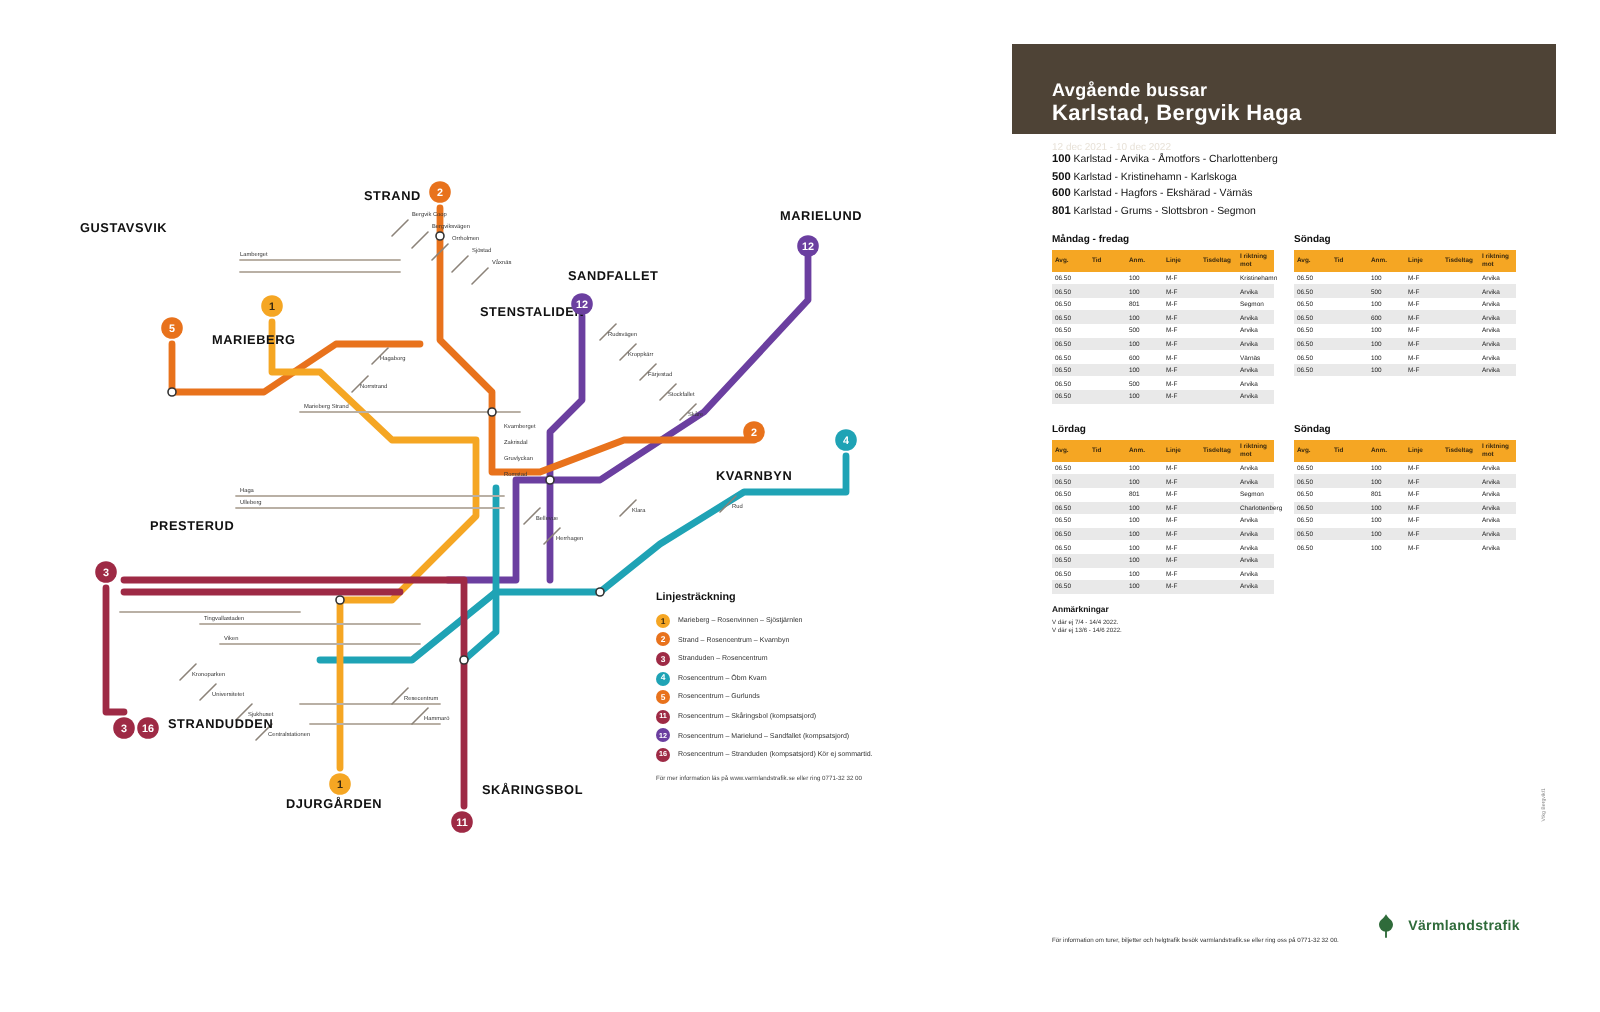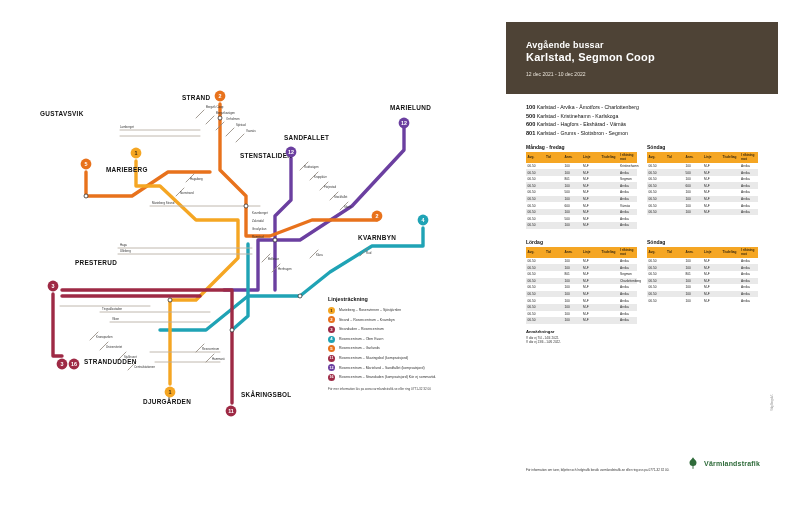--- a/index.html
+++ b/index.html
@@ -34,21 +34,21 @@
     width:7px;height:7px;border-radius:50%;flex:0 0 7px;margin-right:4px;
     color:#fff;font-size:4.2px;font-weight:bold;
     display:flex;align-items:center;justify-content:center;
   }
   .legend-text{font-size:3.5px;color:#333;}
   #legend .legend-foot{margin-top:6px;font-size:3.1px;color:#444;line-height:1.35;}
 
   
   #poster{position:absolute;left:506px;top:22px;width:272px;height:462px;background:#ffffff;
           box-shadow:0 0 0 0 #fff;}
-  #poster-head{background:#4e4336;color:#fff;padding:18px 20px 14px 20px;height:72px;box-sizing:border-box;}
+  #poster-head{background:#4e4336;color:#fff;padding:18px 20px 14px 20px;height:45px;box-sizing:border-box;}
   #poster-head .h-sub{font-size:9px;font-weight:bold;letter-spacing:.2px;line-height:1.25;}
   #poster-head .h-main{font-size:11px;font-weight:bold;letter-spacing:.2px;line-height:1.25;}
   #poster-head .h-date{font-size:5px;margin-top:6px;color:#e8e2d8;}
 
   #poster-body{padding:10px 20px 0 20px;}
   .route-line{font-size:5.2px;margin-bottom:2.5px;color:#111;}
   .route-line b{font-size:5.6px;}
 
   .tt-section-title{font-size:5px;font-weight:bold;margin:0 0 2px 0;color:#111;}
   .tt-grid{display:flex;gap:10px;}
@@ -288,21 +288,21 @@
       </div>
 
       <div class="legend-foot">För mer information läs på www.varmlandstrafik.se eller ring 0771-32 32 00</div>
     </div>
   </div>
 
   <div id="poster">
 
     <div id="poster-head">
       <div class="h-sub">Avgående bussar</div>
-      <div class="h-main">Karlstad, Segmon Coop</div>
+      <div class="h-main">Karlstad, Bergvik Haga</div>
       <div class="h-date">12 dec 2021 - 10 dec 2022</div>
     </div>
 
     <div id="poster-body">
 
       <div style="margin-bottom:8px;">
         <div class="route-line">
           <b>100</b>
           <span>Karlstad - Arvika - Åmotfors - Charlottenberg</span>
         </div>

